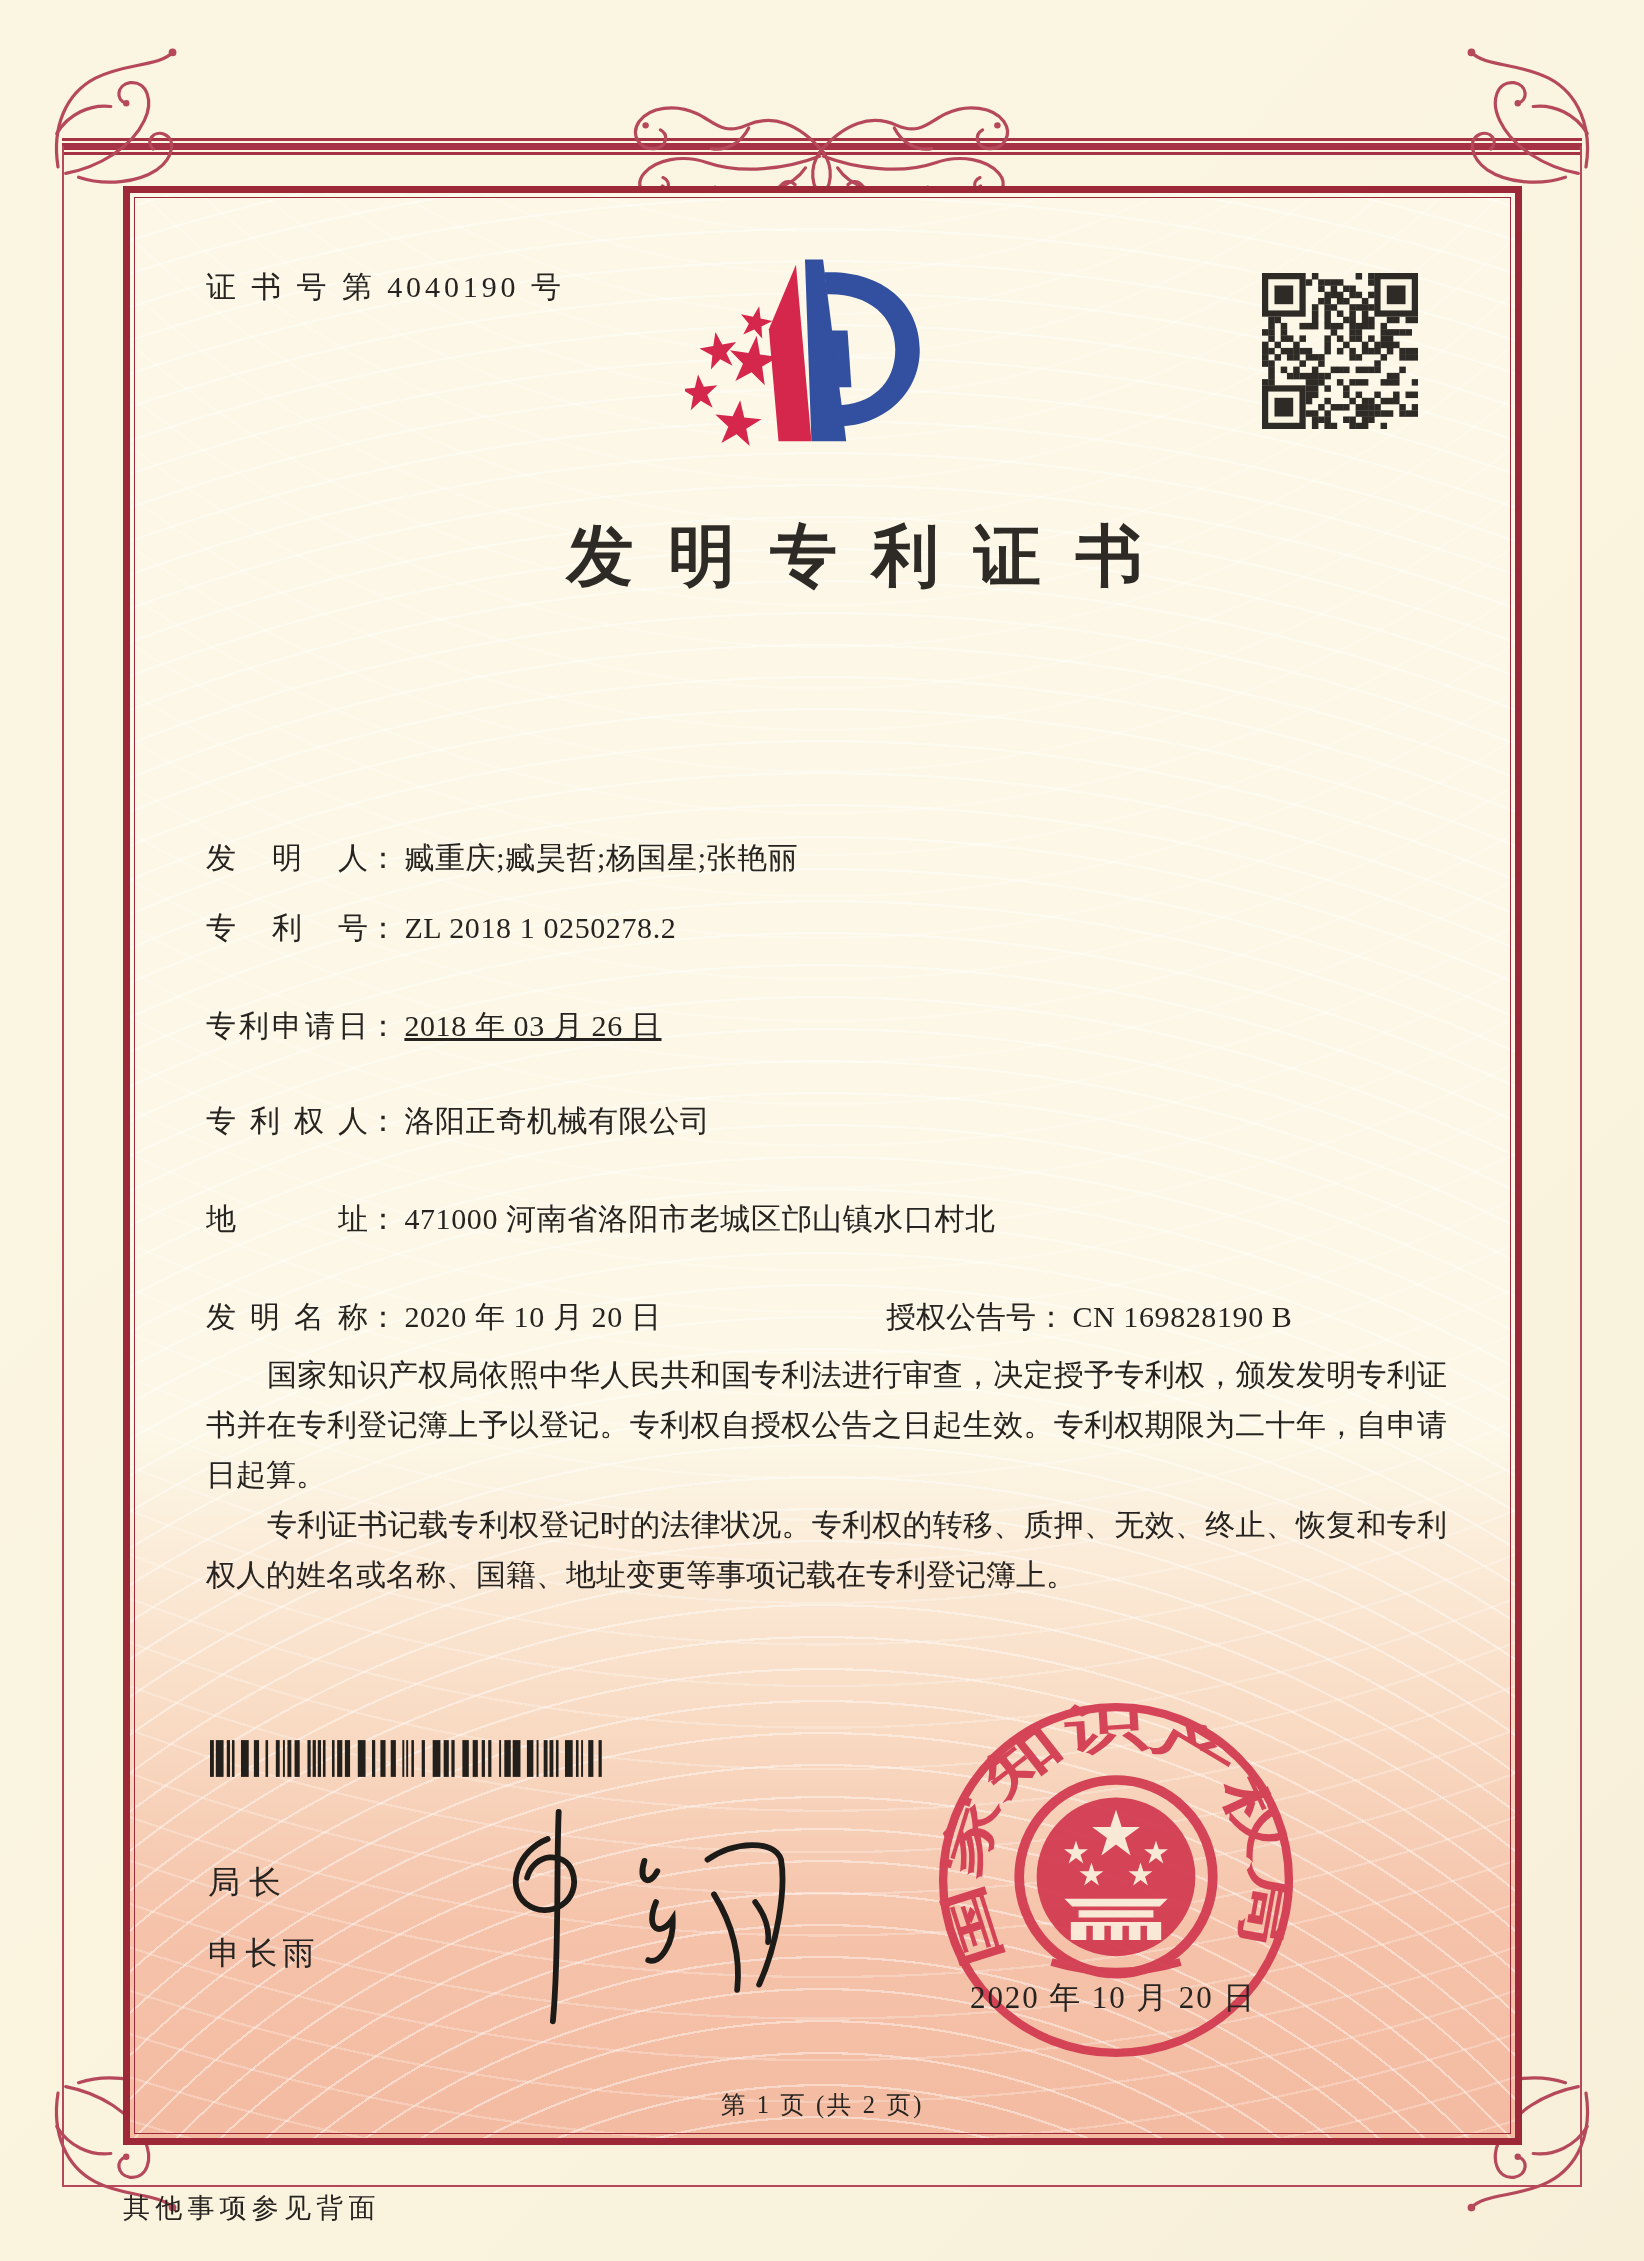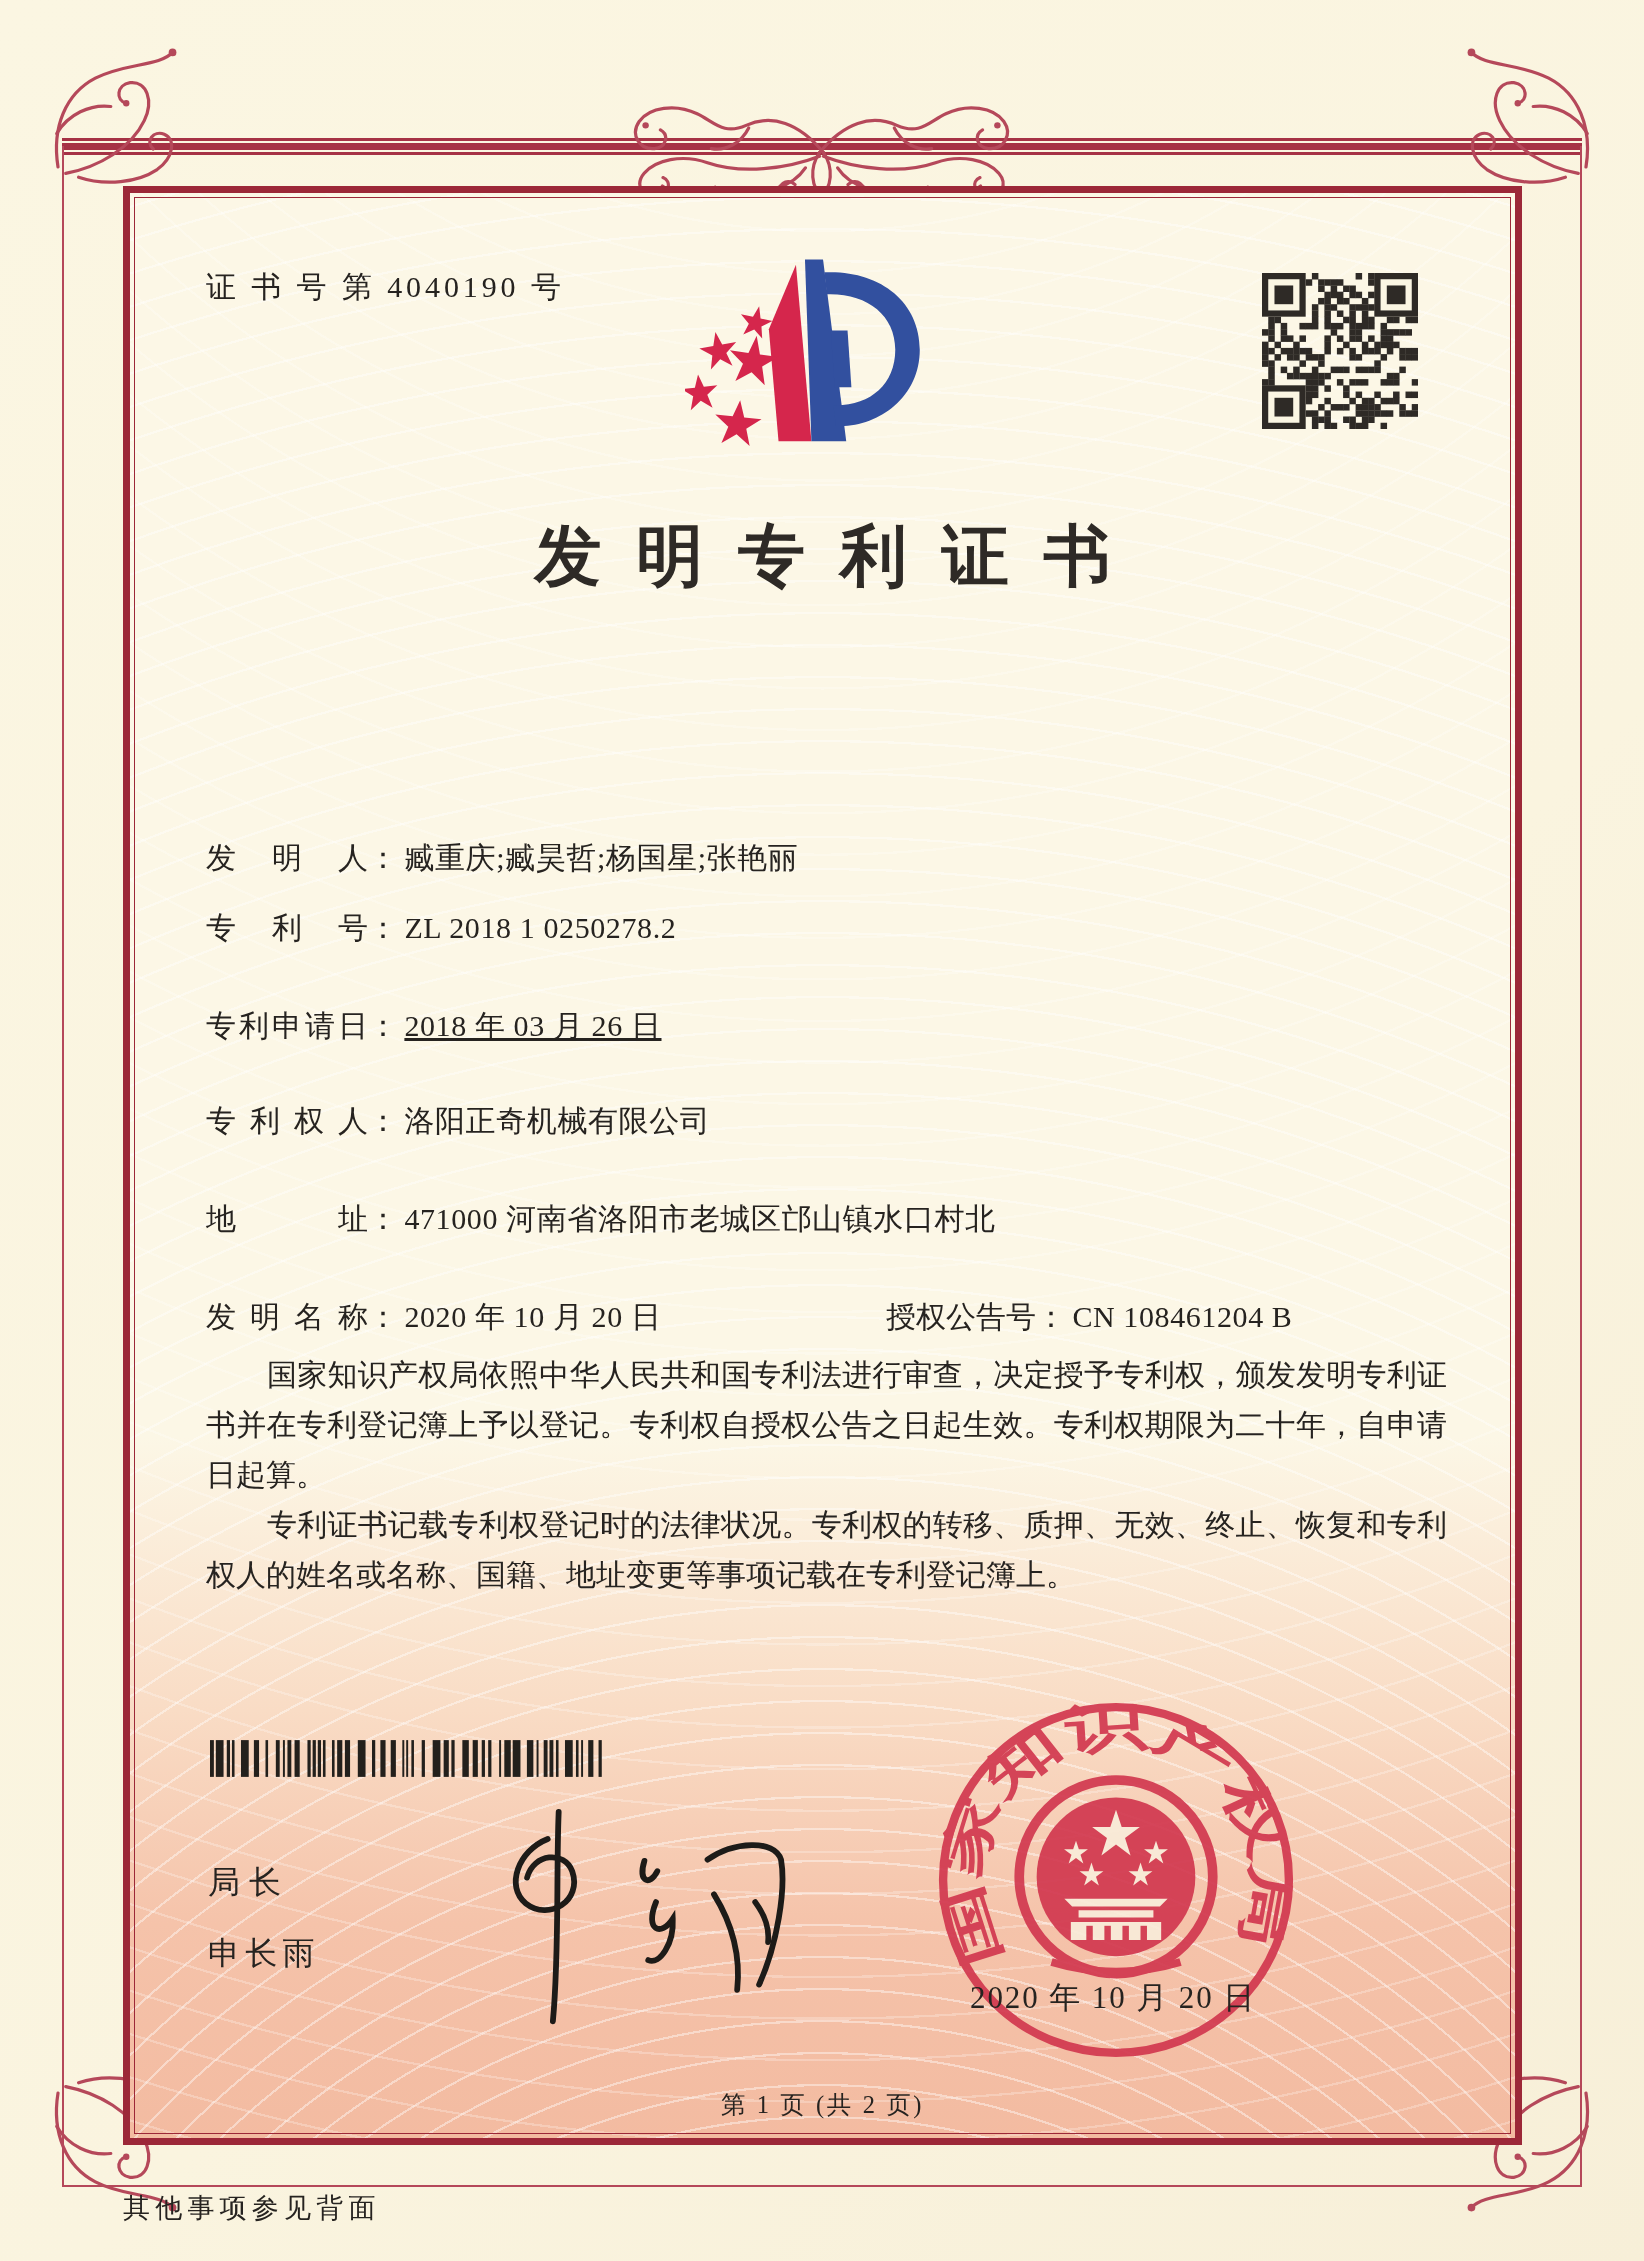--- a/index.html
+++ b/index.html
@@ -25,21 +25,21 @@
     border:7px solid #9c2838;box-sizing:border-box;
     background-image:
       repeating-radial-gradient(140% 110% at 50% 140%, rgba(255,255,255,0) 0 27px, rgba(255,255,255,.42) 27px 29px),
       repeating-radial-gradient(150% 120% at 50% -45%, rgba(255,255,255,0) 0 35px, rgba(255,255,255,.25) 35px 37px),
       linear-gradient(180deg,#fcf7e6 0%,#fcf7e6 64%,#f9dcc5 78%,#f5c3aa 89%,#f3bba1 100%);}
   .frame::after{content:"";position:absolute;inset:3.9px;border:1.9px solid #9c2838;pointer-events:none;}
 
   
   .cert-no{left:206px;top:267px;font-size:30px;letter-spacing:3.9px;}
   .title{left:123px;top:511px;width:1399px;text-align:center;font-size:67px;font-weight:bold;
-         letter-spacing:.52em;text-indent:.52em;color:#2e2a26;}
+         letter-spacing:.52em;text-indent:.52em;color:#2e2a26;padding-left:32px;}
 
   
   .row{left:206px;width:1244px;font-size:30px;white-space:nowrap;}
   .lbl{display:inline-block;width:162px;text-align:justify;text-align-last:justify;vertical-align:bottom;}
   .colon{display:inline-block;margin-right:6.4px;}
   .val{letter-spacing:0.6px;}
   .row2-field{position:absolute;left:680px;top:0;white-space:nowrap;}
 
   
   .body-text{left:206px;top:1350px;width:1241px;font-size:30px;line-height:50px;
@@ -394,21 +394,21 @@
     <span class="lbl">专利申请日</span><span class="colon">：</span><span class="val">2018 年 03 月 26 日</span>
   </div>
   <div class="abs row" style="top:1101px;">
     <span class="lbl">专利权人</span><span class="colon">：</span><span class="val">洛阳正奇机械有限公司</span>
   </div>
   <div class="abs row" style="top:1199px;">
     <span class="lbl">地址</span><span class="colon">：</span><span class="val">471000  河南省洛阳市老城区邙山镇水口村北</span>
   </div>
   <div class="abs row" style="top:1297px;">
     <span class="lbl">发明名称</span><span class="colon">：</span><span class="val">2020 年 10 月 20 日</span>
-    <span class="row2-field"><span>授权公告号</span><span class="colon">：</span><span class="val">CN 108461204 B</span></span>
+    <span class="row2-field"><span>授权公告号</span><span class="colon">：</span><span class="val">CN 169828190 B</span></span>
   </div>
 
   <div class="abs body-text">
     <p>国家知识产权局依照中华人民共和国专利法进行审查，决定授予专利权，颁发发明专利证书并在专利登记簿上予以登记。专利权自授权公告之日起生效。专利权期限为二十年，自申请日起算。</p>
     <p>专利证书记载专利权登记时的法律状况。专利权的转移、质押、无效、终止、恢复和专利权人的姓名或名称、国籍、地址变更等事项记载在专利登记簿上。</p>
   </div>
 
   <div class="abs" style="left:210px;top:1740px;">
     <svg id="barcode-svg" width="395" height="37" viewBox="0 0 612 57">
         <g fill="#23201c">

